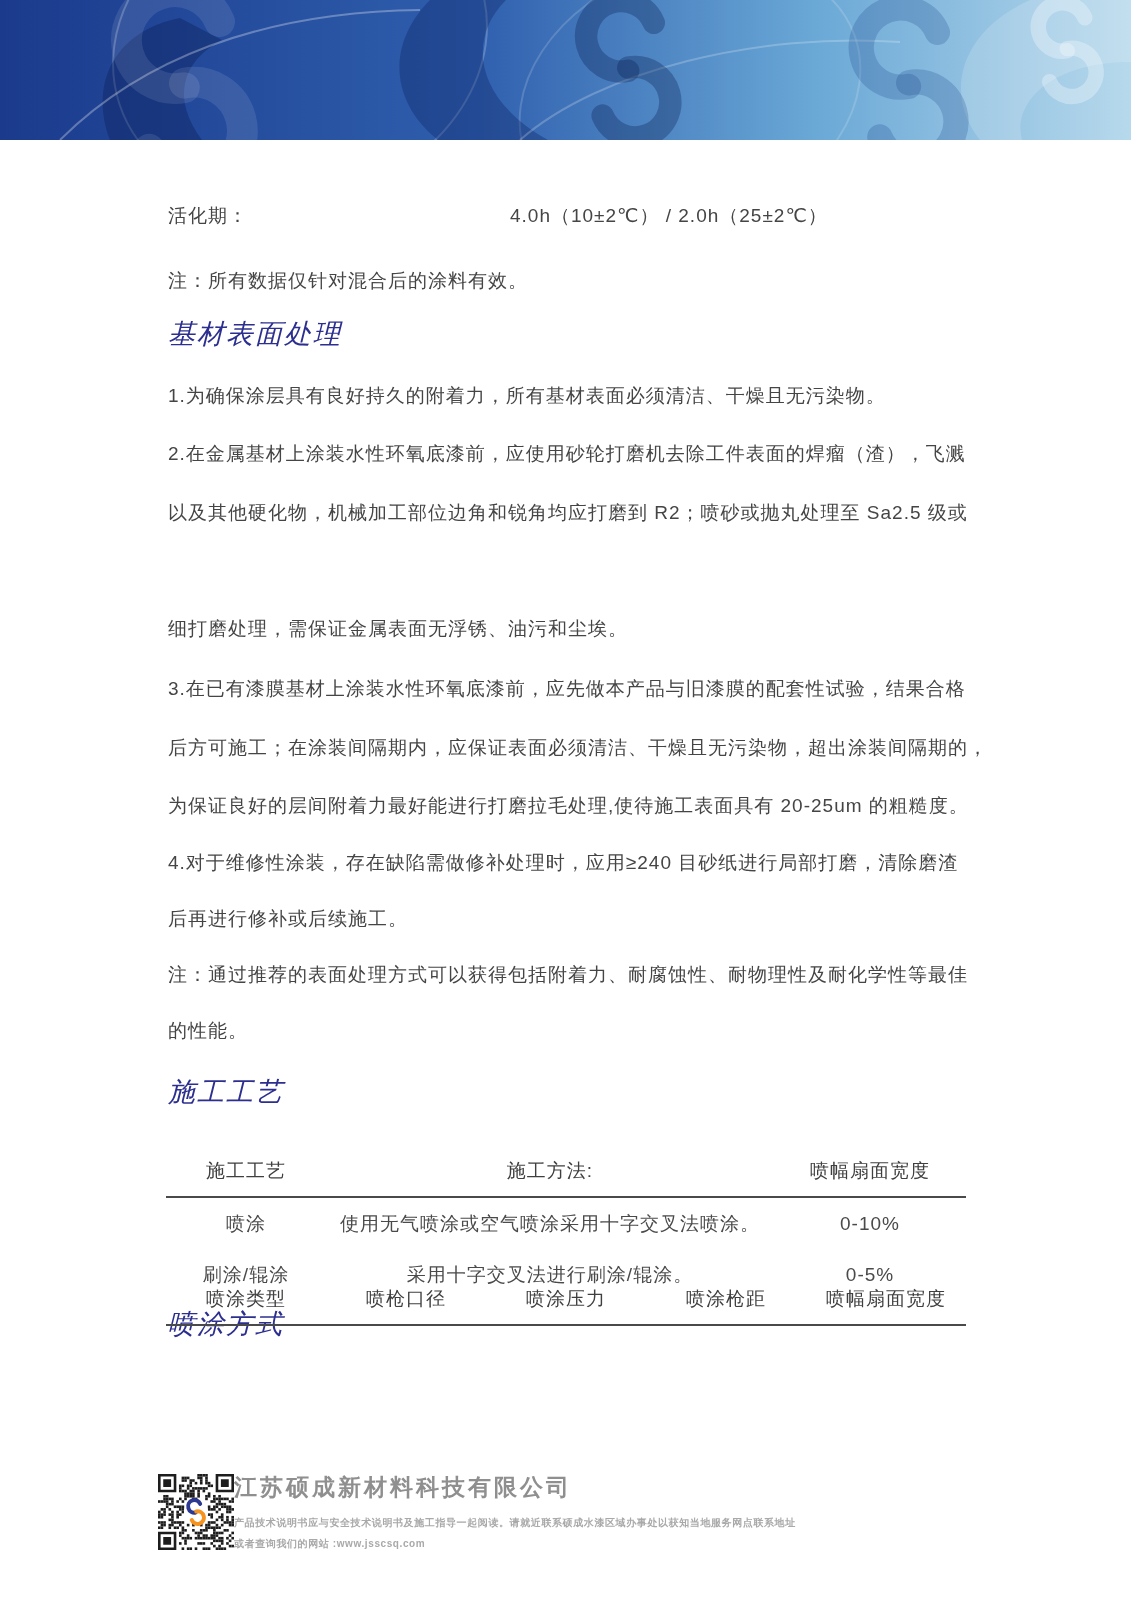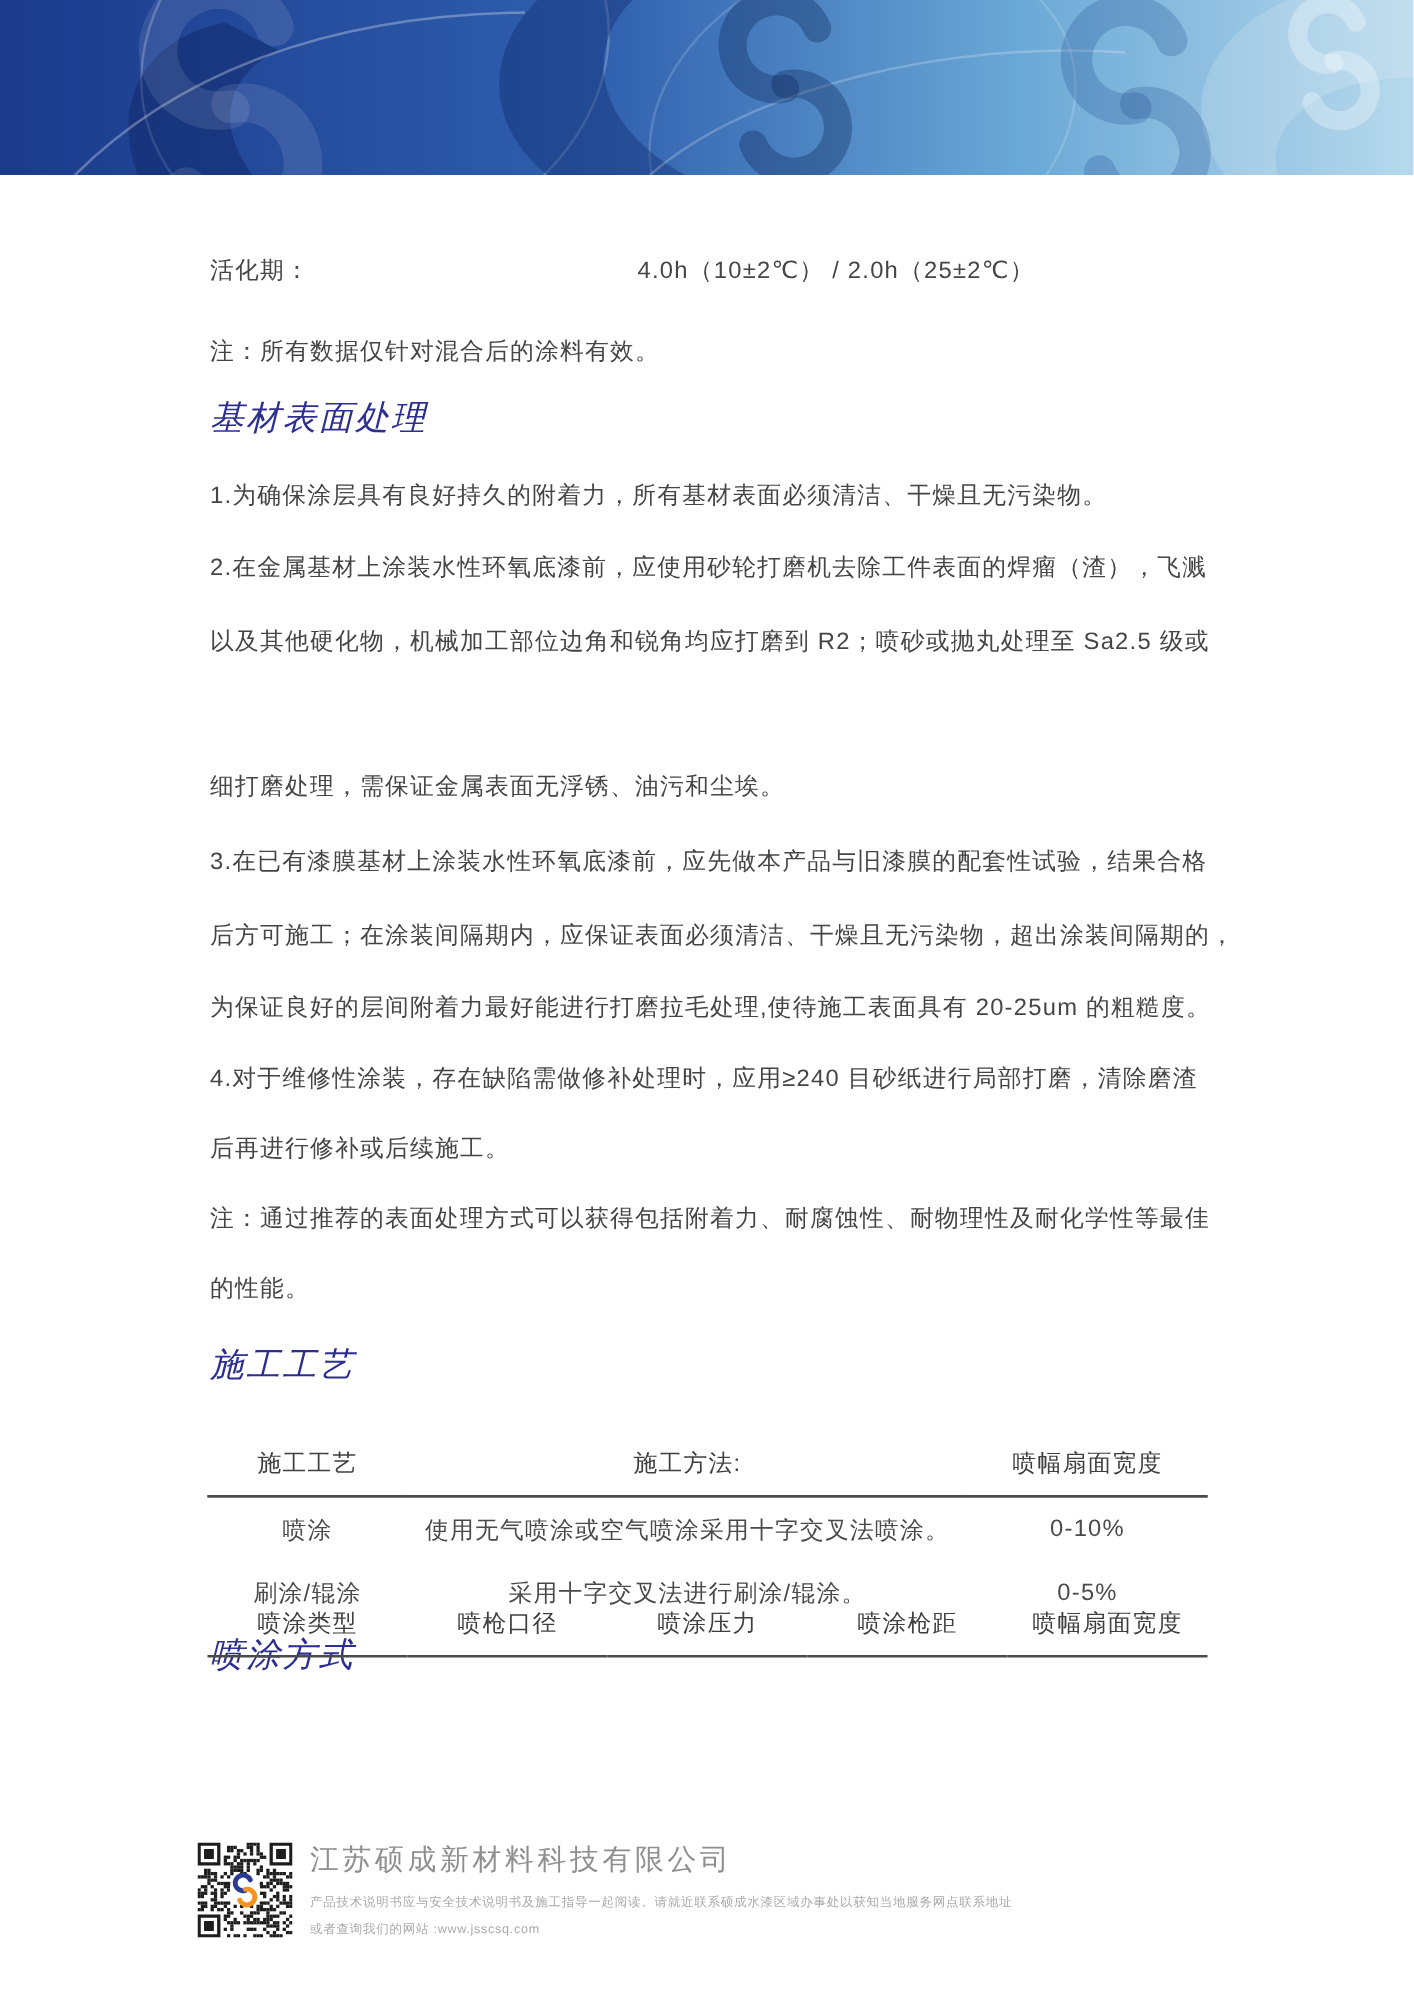--- a/index.html
+++ b/index.html
@@ -60,21 +60,21 @@
     font-size:19px; color:#4a4a4a; letter-spacing:1px;
     text-align:center; height:52px; vertical-align:middle;
   }
   .t1 .c1 { width:20%; } .t1 .c2 { width:56%; } .t1 .c3 { width:24%; }
   .t2 col { width:20%; }
 
   
   .footer { position:absolute; left:158px; top:1470px; width:950px; display:flex; }
   .qr { width:76px; height:76px; flex:0 0 76px; margin-top:4px; }
   .qr svg { width:76px; height:76px; display:block; }
-  .footer-text { margin-left:14px; padding-top:2px; }
+  .footer-text { padding-top:2px;font-weight:bold; }
   .footer-company {
     font-size:23px; color:#8f8f8f; letter-spacing:3px; white-space:nowrap;
   }
   .footer-note {
     margin-top:9px; font-size:10px; line-height:21px; color:#a9a9a9;
     letter-spacing:0.6px; width:860px;
   }
   .footer-note .fn2 { display:block; }
 </style>
 </head>

